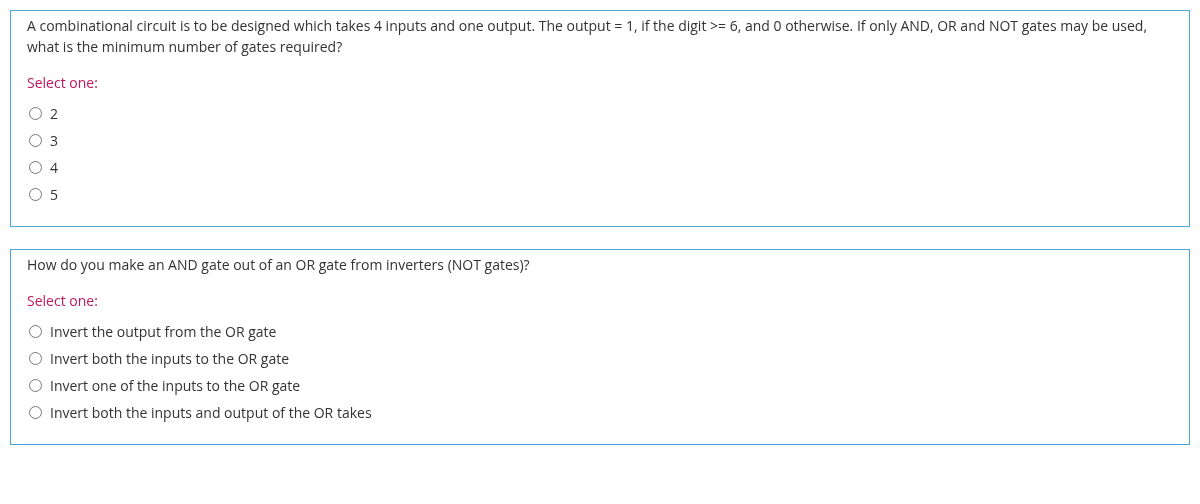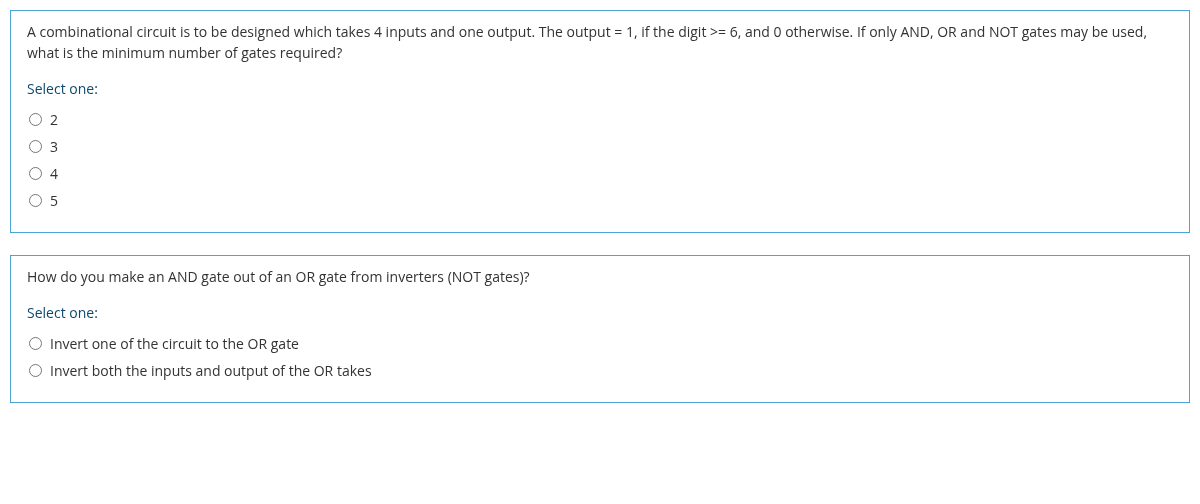--- a/index.html
+++ b/index.html
@@ -11,30 +11,30 @@
       font-family: "Open Sans", -apple-system, BlinkMacSystemFont, "Segoe UI", Arial, sans-serif;
       font-size: 14px;
       color: #333;
       background: #fff;
       padding: 10px;
       width: 1200px;
     }
     .question-box {
       border: 1px solid #4ca3d8;
       background: #fff;
-      padding: 10px 16px 18px 16px;
+      padding: 4px 16px 18px 16px;
       margin-bottom: 22px;
     }
     .question-text {
       color: #333;
       line-height: 1.5;
       margin-bottom: 16px;
     }
     .select-one {
-      color: #0c4a6e;
+      color: #be185d;
       margin-bottom: 8px;
     }
     .options {
       display: flex;
       flex-direction: column;
     }
     .option-row {
       display: flex;
       align-items: center;
       padding: 4px 0;
@@ -74,20 +74,28 @@
     </label>
   </div>
 </div>
 
 <div class="question-box">
   <div class="question-text">How do you make an AND gate out of an OR gate from inverters (NOT gates)?</div>
   <div class="select-one">Select one:</div>
   <div class="options">
     <label class="option-row">
       <input type="radio" name="q2" class="radio-input" style="">
-      <span class="option-label">Invert one of the circuit to the OR gate</span>
+      <span class="option-label">Invert the output from the OR gate</span>
+    </label>
+    <label class="option-row">
+      <input type="radio" name="q2" class="radio-input" style="">
+      <span class="option-label">Invert both the inputs to the OR gate</span>
+    </label>
+    <label class="option-row">
+      <input type="radio" name="q2" class="radio-input" style="">
+      <span class="option-label">Invert one of the inputs to the OR gate</span>
     </label>
     <label class="option-row">
       <input type="radio" name="q2" class="radio-input" style="">
       <span class="option-label">Invert both the inputs and output of the OR takes</span>
     </label>
   </div>
 </div>
 
 </body></html>

